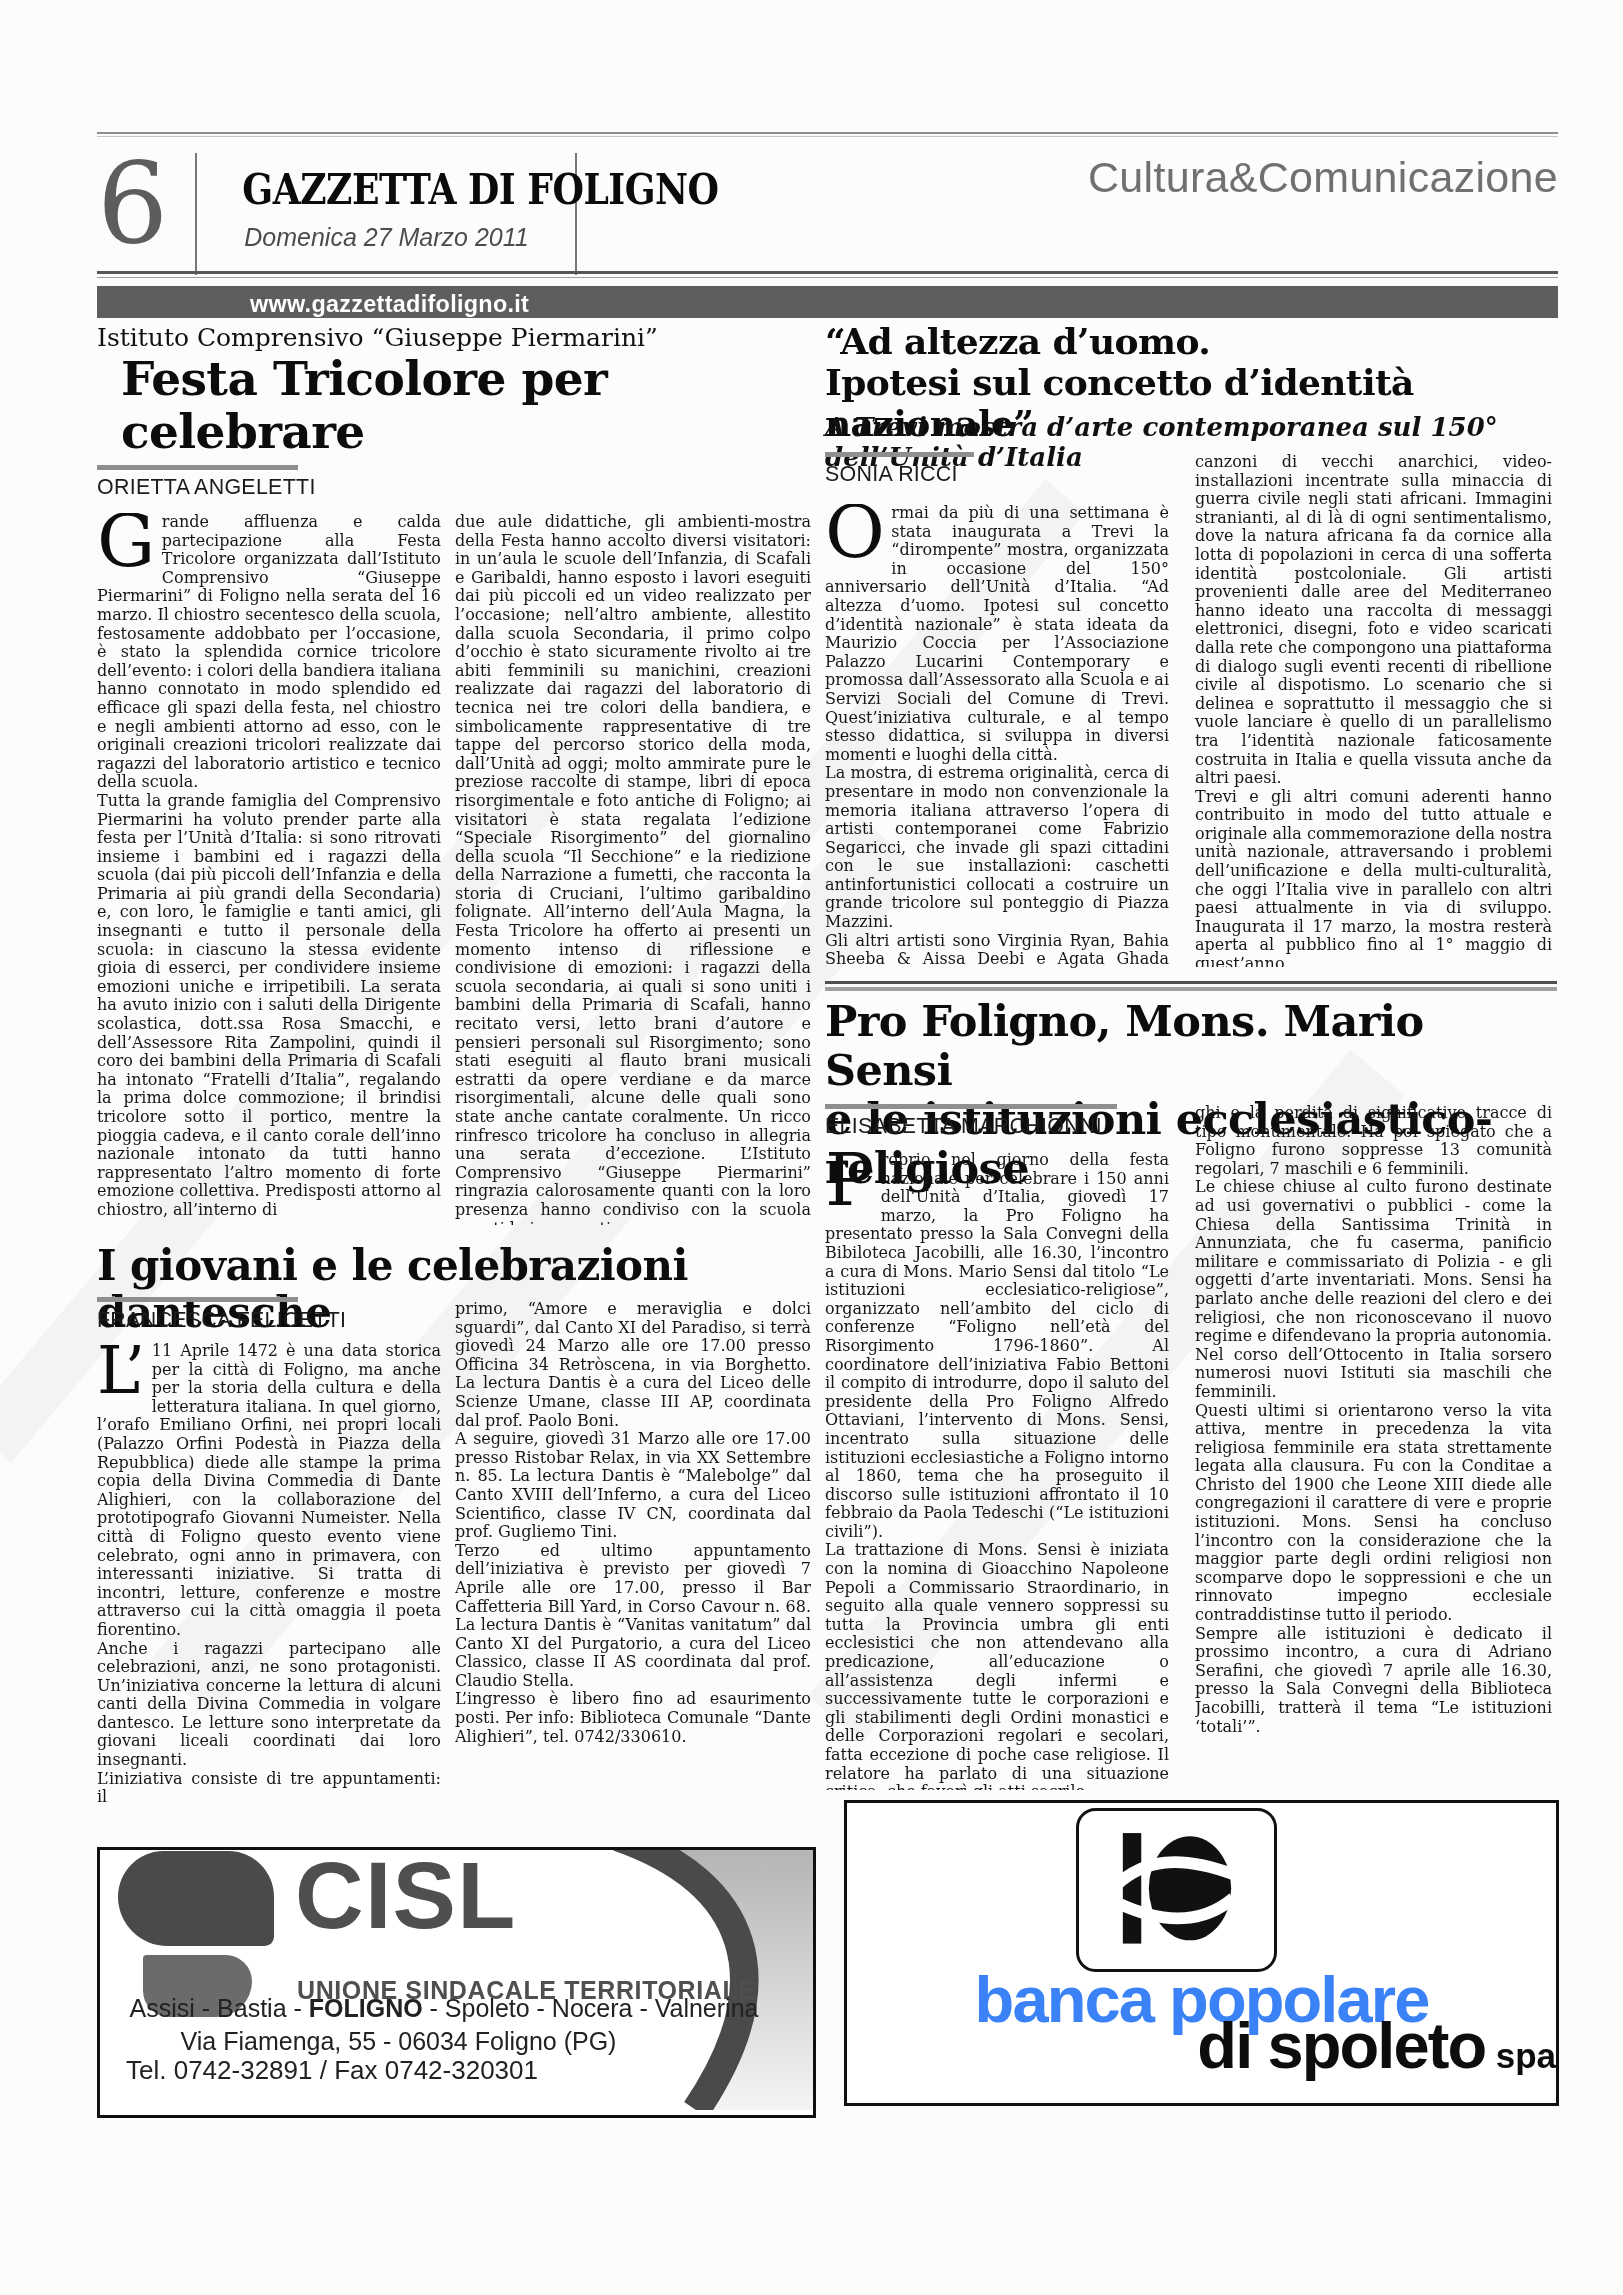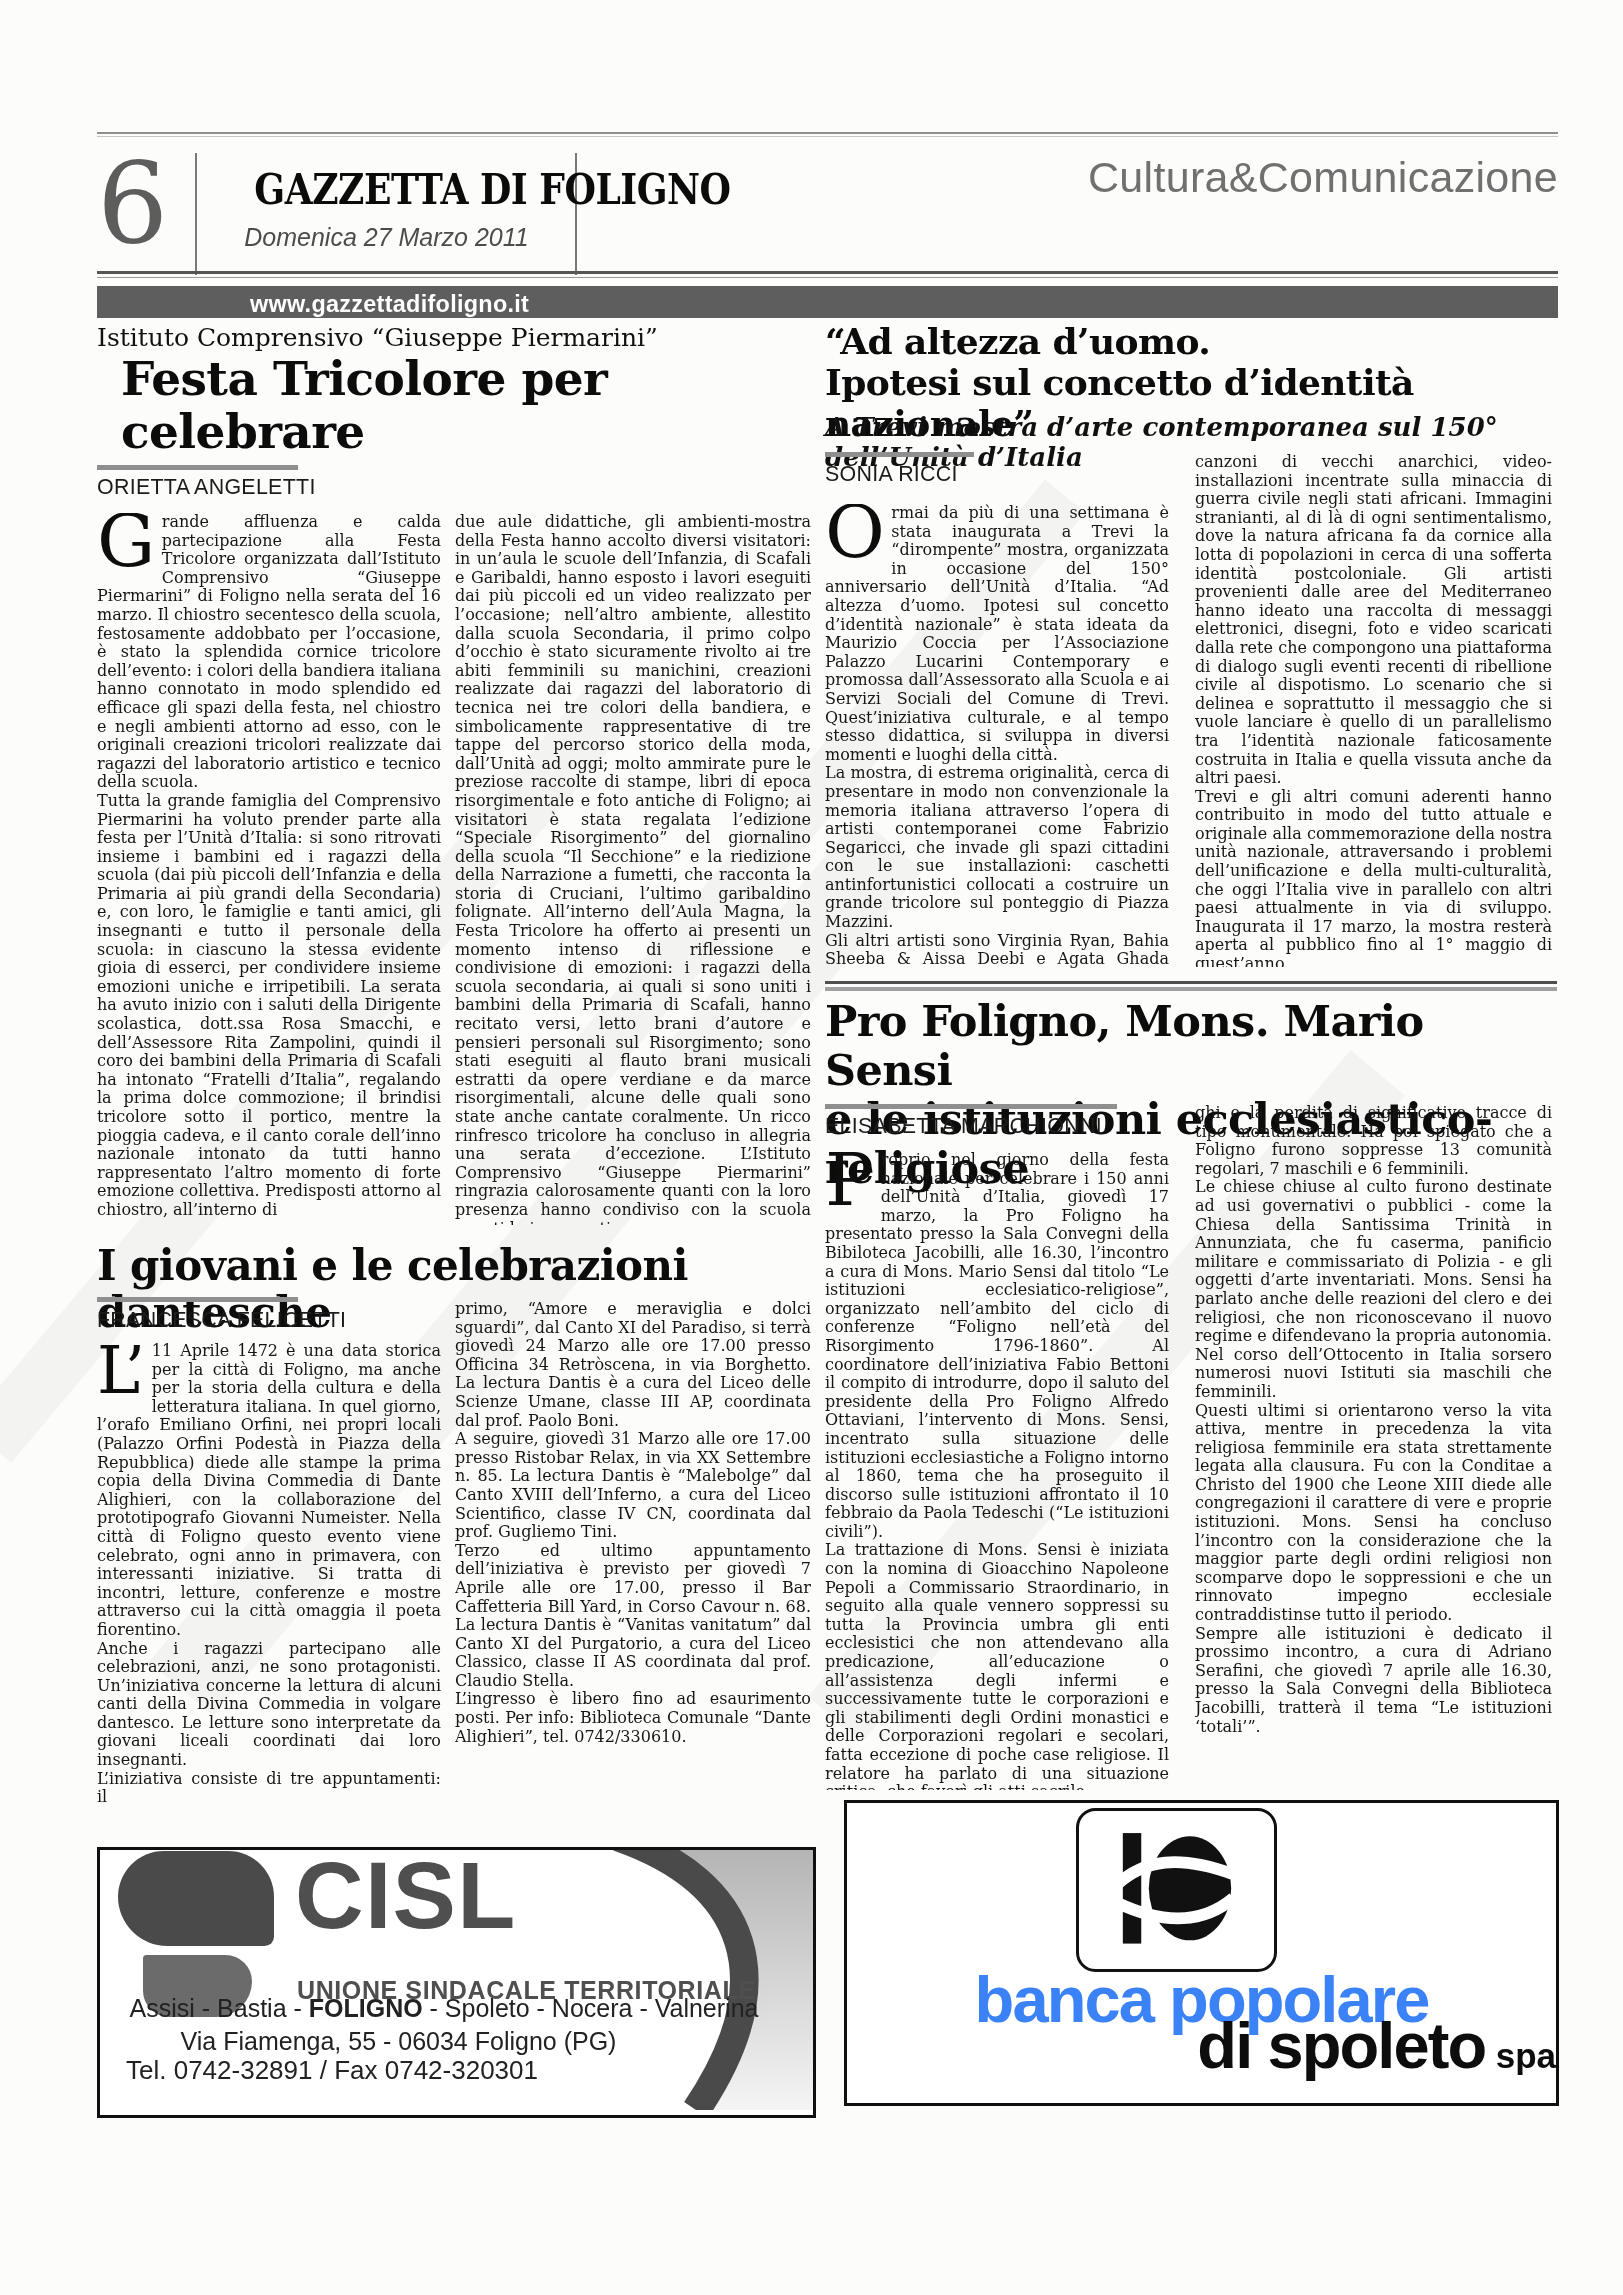--- a/index.html
+++ b/index.html
@@ -9,21 +9,21 @@
     font-family:"DejaVu Serif","Liberation Serif",serif;
   }
   .abs { position:absolute; }
 
   
   .rule-top { left:97px; top:132px; width:1461px; height:1.9px;
     border-top:2.6px solid #8f8f8f; border-bottom:1.3px solid #c6c6c4; }
   .page-number { left:97px; top:147px; font-size:112px; line-height:1; color:#5d5d5d; }
   .mast-bar { width:1.9px; background:#787878; top:153px; height:122px; }
   .mast-bar.left { left:195px; } .mast-bar.right { left:575px; }
-  .masthead-box { left:197px; top:164px; width:379px; text-align:left;padding-left:12px; }
+  .masthead-box { left:197px; top:164px; width:379px; text-align:left; }
   .masthead-box .mast-text { display:inline-block; font-size:43px; font-weight:bold;
     letter-spacing:-0.6px; white-space:nowrap; transform:scaleX(0.84); color:#0b0b0b; }
   .date-box { left:197px; top:223px; width:379px; text-align:center;
     font-family:"Liberation Sans",sans-serif; font-size:25px; color:#4c4c4c;font-style:italic; }
   .section-title { right:65px; top:153px; font-family:"Liberation Sans",sans-serif;
     font-size:43px; color:#707070; letter-spacing:0.3px; }
   .rule-mid { left:97px; top:271px; width:1461px; height:2.6px;
     border-top:3.2px solid #565656; border-bottom:1.9px solid #9b9b9b; }
   .siteband { left:97px; top:286px; width:1461px; height:32px; background:#5e5e5e;
     display:flex; align-items:flex-end; }

